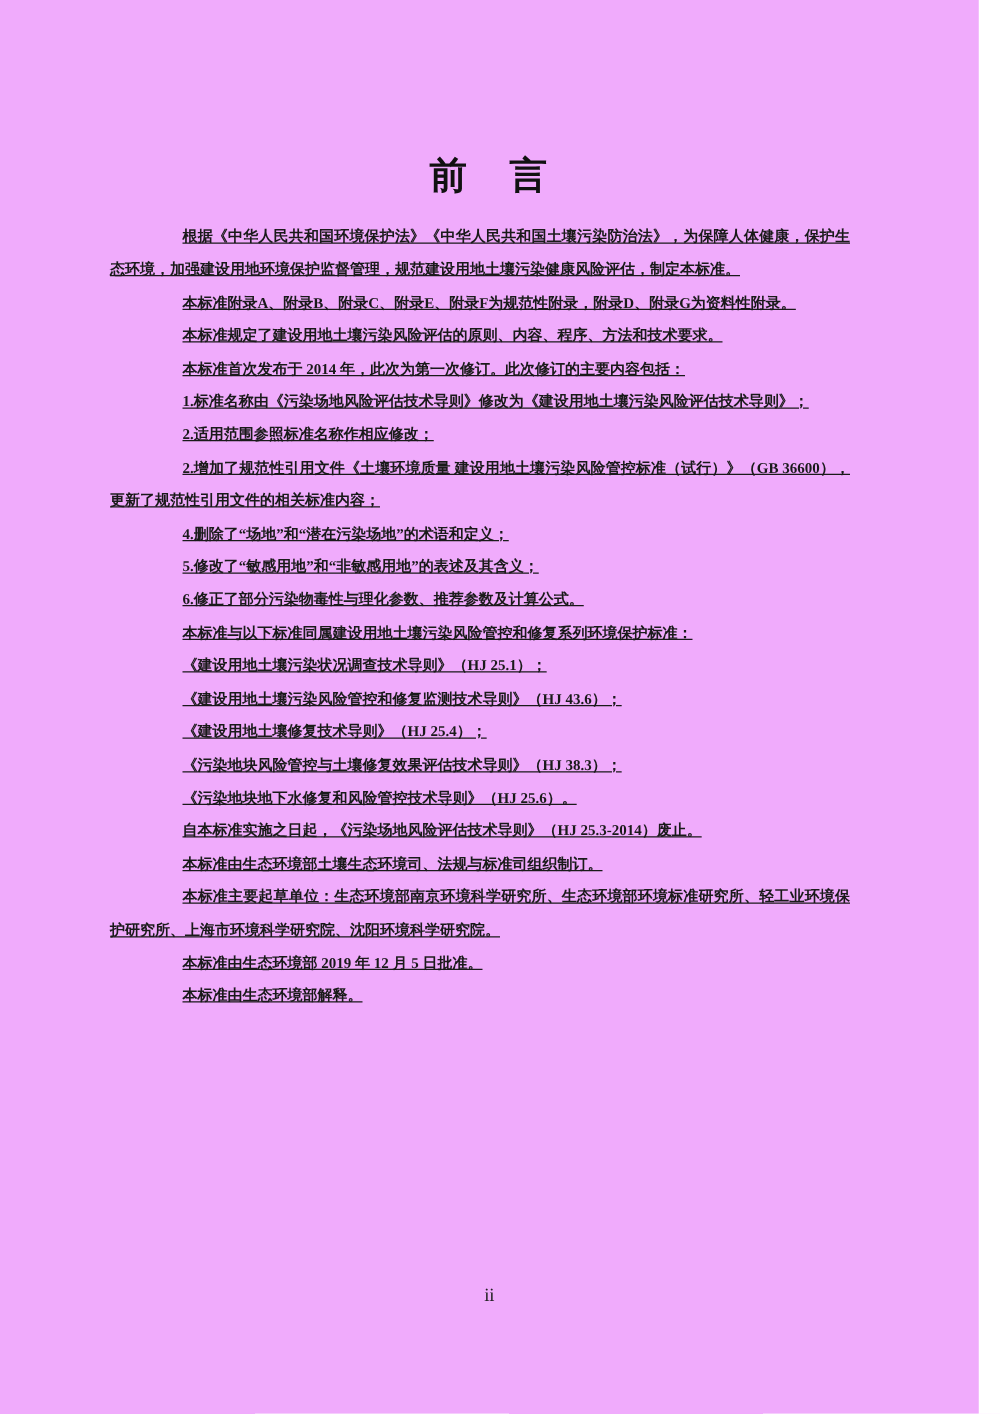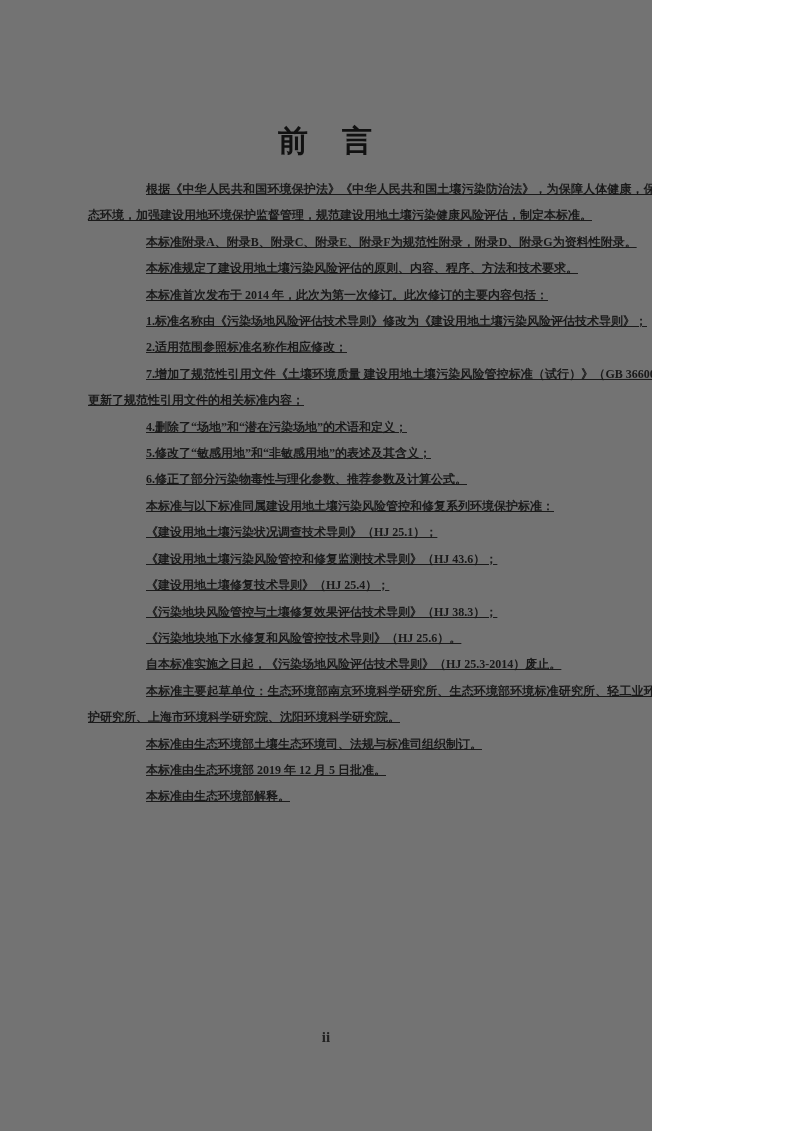--- a/index.html
+++ b/index.html
@@ -2,23 +2,23 @@
 <html><head>
 <meta charset="utf-8">
 <style>
   html, body {
     margin: 0;
     padding: 0;
     background: #ffffff;
   }
   .page {
     position: relative;
-    width: 652px;
+    width: 783px;
     height: 1131px;
-    background: #737373;
+    background: #f0abfc;
     overflow: hidden;
     font-family: "Liberation Serif", serif;
     color: #151515;
   }
   .doc-title {
     padding-top: 104px;
     font-size: 30px;
     line-height: 34px;
     font-weight: bold;
     text-align: center;
@@ -42,48 +42,48 @@
     padding: 0;
     text-indent: 58px;
   }
   .page-footer {
     position: absolute;
     left: 0;
     top: 1029px;
     width: 100%;
     text-align: center;
     font-size: 15px;
-    font-weight: bold;
+    font-weight: normal;
     color: #222222;
   }
 </style>
 </head>
 <body>
 
 <div class="page">
   <h1 class="doc-title">前　言</h1>
 
   <div class="doc-body">
       <p class="para">根据《中华人民共和国环境保护法》《中华人民共和国土壤污染防治法》，为保障人体健康，保护生态环境，加强建设用地环境保护监督管理，规范建设用地土壤污染健康风险评估，制定本标准。</p>
       <p class="para">本标准附录A、附录B、附录C、附录E、附录F为规范性附录，附录D、附录G为资料性附录。</p>
       <p class="para">本标准规定了建设用地土壤污染风险评估的原则、内容、程序、方法和技术要求。</p>
       <p class="para">本标准首次发布于 2014 年，此次为第一次修订。此次修订的主要内容包括：</p>
       <p class="para">1.标准名称由《污染场地风险评估技术导则》修改为《建设用地土壤污染风险评估技术导则》；</p>
       <p class="para">2.适用范围参照标准名称作相应修改；</p>
-      <p class="para">7.增加了规范性引用文件《土壤环境质量 建设用地土壤污染风险管控标准（试行）》（GB 36600），更新了规范性引用文件的相关标准内容；</p>
+      <p class="para">2.增加了规范性引用文件《土壤环境质量 建设用地土壤污染风险管控标准（试行）》（GB 36600），更新了规范性引用文件的相关标准内容；</p>
       <p class="para">4.删除了“场地”和“潜在污染场地”的术语和定义；</p>
       <p class="para">5.修改了“敏感用地”和“非敏感用地”的表述及其含义；</p>
       <p class="para">6.修正了部分污染物毒性与理化参数、推荐参数及计算公式。</p>
       <p class="para">本标准与以下标准同属建设用地土壤污染风险管控和修复系列环境保护标准：</p>
       <p class="para">《建设用地土壤污染状况调查技术导则》（HJ 25.1）；</p>
       <p class="para">《建设用地土壤污染风险管控和修复监测技术导则》（HJ 43.6）；</p>
       <p class="para">《建设用地土壤修复技术导则》（HJ 25.4）；</p>
       <p class="para">《污染地块风险管控与土壤修复效果评估技术导则》（HJ 38.3）；</p>
       <p class="para">《污染地块地下水修复和风险管控技术导则》（HJ 25.6）。</p>
       <p class="para">自本标准实施之日起，《污染场地风险评估技术导则》（HJ 25.3-2014）废止。</p>
+      <p class="para">本标准由生态环境部土壤生态环境司、法规与标准司组织制订。</p>
       <p class="para">本标准主要起草单位：生态环境部南京环境科学研究所、生态环境部环境标准研究所、轻工业环境保护研究所、上海市环境科学研究院、沈阳环境科学研究院。</p>
-      <p class="para">本标准由生态环境部土壤生态环境司、法规与标准司组织制订。</p>
       <p class="para">本标准由生态环境部 2019 年 12 月 5 日批准。</p>
       <p class="para">本标准由生态环境部解释。</p>
     </div>
 
   <div class="page-footer">ii</div>
 </div>
 
 </body></html>

